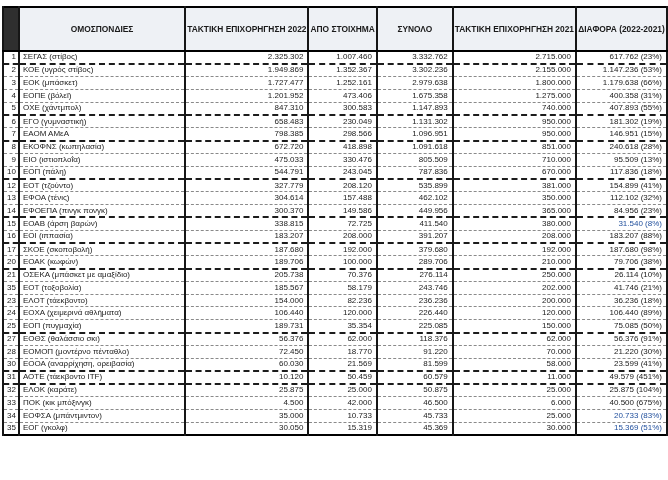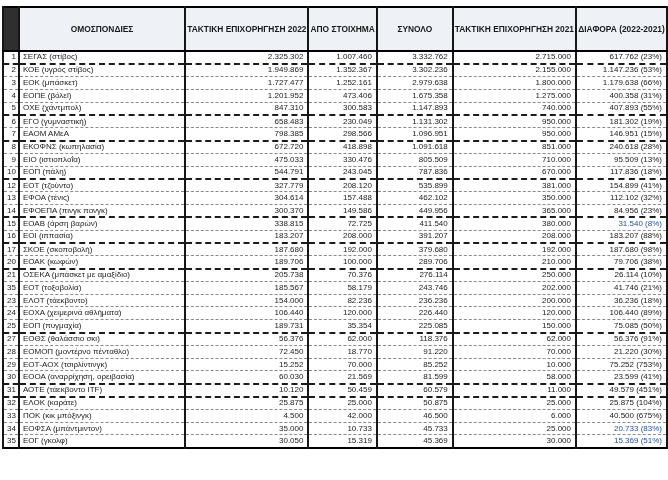--- a/index.html
+++ b/index.html
@@ -287,29 +287,20 @@
         </tr>
         <tr>
           <td class="num">28</td>
           <td class="name">ΕΟΜΟΠ (μοντέρνο πένταθλο)</td>
           <td class="val">72.450</td>
           <td class="val">18.770</td>
           <td class="val">91.220</td>
           <td class="val">70.000</td>
           <td class="val diff">21.220 (30%)</td>
         </tr>
-        <tr>
-          <td class="num">29</td>
-          <td class="name">ΕΟΤ-ΑΟΧ (τσιρλίντινγκ)</td>
-          <td class="val">15.252</td>
-          <td class="val">70.000</td>
-          <td class="val">85.252</td>
-          <td class="val">10.000</td>
-          <td class="val diff">75.252 (753%)</td>
-        </tr>
         <tr class="thick-below">
           <td class="num">30</td>
           <td class="name">ΕΟΟΑ (αναρρίχηση, ορειβασία)</td>
           <td class="val">60.030</td>
           <td class="val">21.569</td>
           <td class="val">81.599</td>
           <td class="val">58.000</td>
           <td class="val diff">23.599 (41%)</td>
         </tr>
         <tr class="thick-below">

